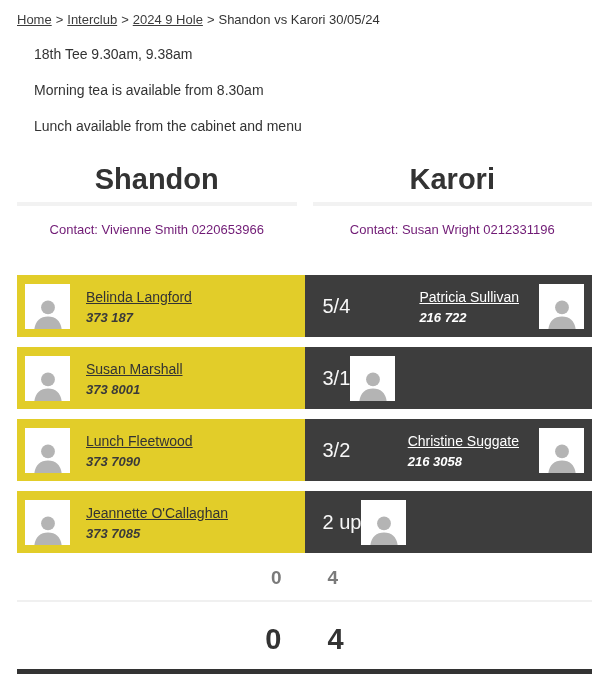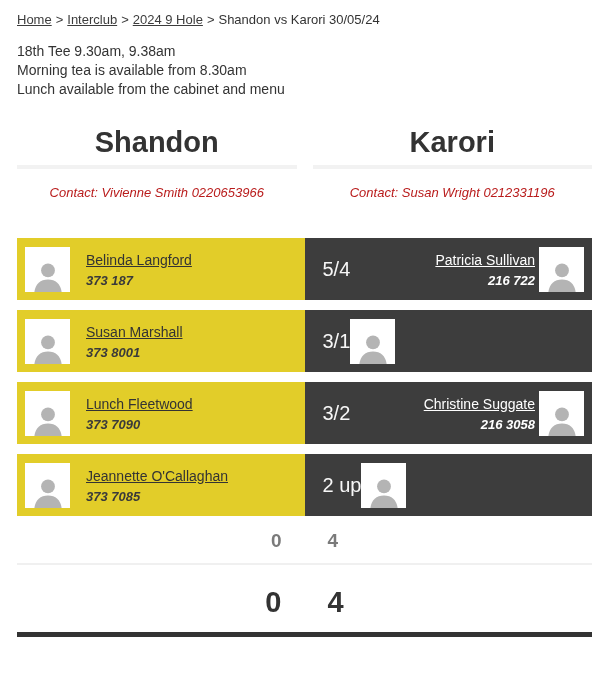--- a/index.html
+++ b/index.html
@@ -12,46 +12,46 @@
   .page{padding:12px 17px 15px;}
 
   
   .breadcrumb{font-size:13px;color:#3c3c3c;line-height:16px;}
   .breadcrumb a{color:#3c3c3c;text-decoration:underline;cursor:pointer;}
   .breadcrumb .sep{margin:0 4px;color:#3c3c3c;}
   .breadcrumb .current{color:#333;}
 
   
   .info{margin-top:14px;font-size:14px;color:#333;line-height:19px;}
-  .info p{margin:0;}
+  .info p{margin:17px;}
 
   
   .twocol{display:grid;grid-template-columns:1fr 1fr;column-gap:16px;}
 
   
   .teams-header{margin-top:27px;}
   .team-col{text-align:center;}
   .team-name{font-size:29px;font-weight:bold;color:#333;margin:0;line-height:33px;}
   .team-rule{height:4px;background:#f2f2f2;margin-top:6px;}
-  .contact{font-size:13px;font-style:italic;color:#b91c1c;margin:16px 0 0;line-height:15px;}
+  .contact{font-size:13px;color:#701a75;margin:16px 0 0;line-height:15px;}
 
   
   .matches{margin-top:38px;}
   .match-row{display:flex;height:62px;margin-bottom:10px;}
   .half{width:50%;display:flex;align-items:center;box-sizing:border-box;}
   .half.home{background:#e2cd29;padding-left:8px;}
   .half.away{background:#3d3d3d;padding-right:8px;}
   .avatar{width:45px;height:45px;background:#ffffff;flex:0 0 45px;
           display:flex;align-items:flex-end;justify-content:center;overflow:hidden;}
   .avatar svg{width:36px;height:36px;margin-bottom:-3px;display:block;}
   .ptext{margin-left:16px;}
   .pname{font-size:14px;color:#333;text-decoration:underline;cursor:pointer;line-height:16px;}
   .pnum{font-size:13px;font-style:italic;font-weight:bold;color:#3a3a3a;margin-top:4px;line-height:15px;}
   .away .score{font-size:20px;color:#f7f7f7;padding-left:18px;line-height:24px;}
-  .away .ptext{margin-left:auto;margin-right:4px;text-align:right;}
+  .away .ptext{margin-left:auto;margin-right:20px;text-align:left;}
   .away .pname{color:#fff;}
   .away .pnum{color:#fff;}
 
   
   .totals-small{margin-top:14px;font-size:19px;font-weight:bold;color:#7a7a7a;line-height:22px;}
   .totals-small .tleft{text-align:right;padding-right:15px;}
   .totals-small .tright{text-align:left;padding-left:15px;}
   .thin-rule{height:2px;background:#f0f0f0;margin-top:11px;}
   .totals-big{margin-top:20px;font-size:29px;font-weight:bold;color:#333;line-height:34px;}
   .totals-big .tleft{text-align:right;padding-right:15px;}

